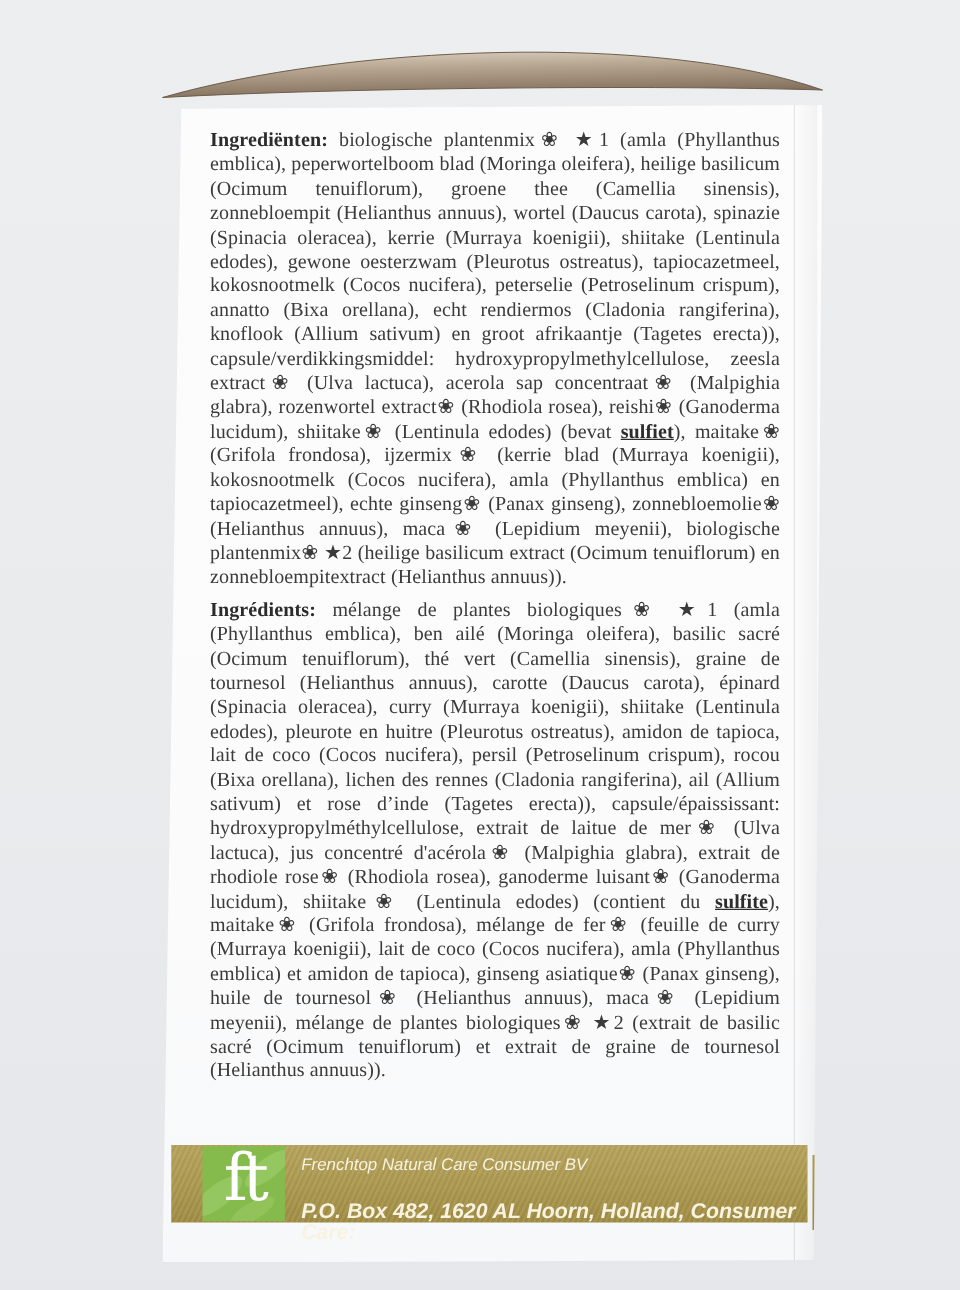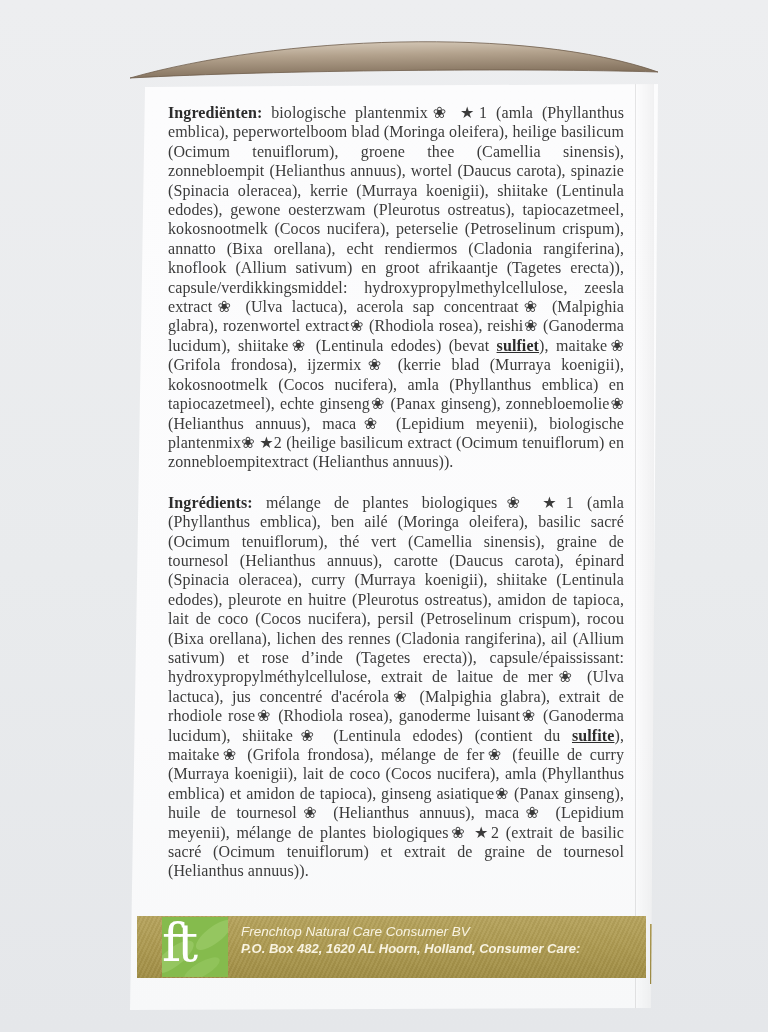--- a/index.html
+++ b/index.html
@@ -26,52 +26,52 @@
     background:linear-gradient(to right,rgba(0,0,0,0.00),rgba(0,0,0,0.045));
     border-left:1px solid rgba(0,0,0,0.05);
   }
 
   .ingredients{
     position:absolute;left:44px;top:19px;width:456px;
     color:#3b3b3b;font-size:16px;line-height:19.4px;
     text-align:justify;letter-spacing:0.1px;
   }
   .ingredients p{margin:0;}
-  .ingredients p + p{margin-top:21px;}
+  .ingredients p + p{margin-top:7px;}
   .ingredients b.lbl{color:#2c2c2c;}
   .ingredients b.allergen{color:#2c2c2c;text-decoration:underline;}
 
   
   .goldbar{
     position:absolute;left:13px;top:832px;width:509px;height:62px;
     background:
       repeating-linear-gradient(115deg,rgba(255,255,255,0.05) 0 2px,rgba(0,0,0,0.03) 2px 4px),
       linear-gradient(180deg,#b6a35d 0%,#ab984f 55%,#a08d45 100%);
   }
   .goldbar-side-tab{
     position:absolute;left:526px;top:840px;width:11px;height:60px;
     background:linear-gradient(180deg,#ad9a52,#9a8843);
   }
   .logo-square{
     position:absolute;left:25px;top:1px;width:66px;height:60px;
     background:#85bb4d;overflow:hidden;
   }
   .logo-square svg{position:absolute;left:0;top:0;}
   .logo-ft{
-    position:absolute;left:0;top:-7px;width:66px;text-align:left;
+    position:absolute;left:0;top:-7px;width:66px;text-align:center;
     font-family:"DejaVu Serif","Liberation Serif",serif;
     font-size:52px;line-height:66px;color:#ffffff;letter-spacing:-4px;
   }
   .contact{
     position:absolute;left:104px;top:7px;width:400px;
     font-family:"Liberation Sans","DejaVu Sans",sans-serif;
     font-style:italic;color:#f8f3e1;
   }
   .contact .c1{font-size:13.5px;line-height:17px;font-weight:normal;}
-  .contact .c2,.contact .c3{font-size:13px;line-height:17px;font-weight:bold;}
+  .contact .c2,.contact .c3{font-size:17px;line-height:17px;font-weight:bold;margin-top:20px;}
 </style>
 </head>
 <body>
 
 <div class="scene">
 
   <div class="flap">
     <svg width="534" height="56" viewBox="0 0 534 56">
       <defs>
         <linearGradient id="flapGrad" x1="0" y1="0" x2="0.25" y2="1">

